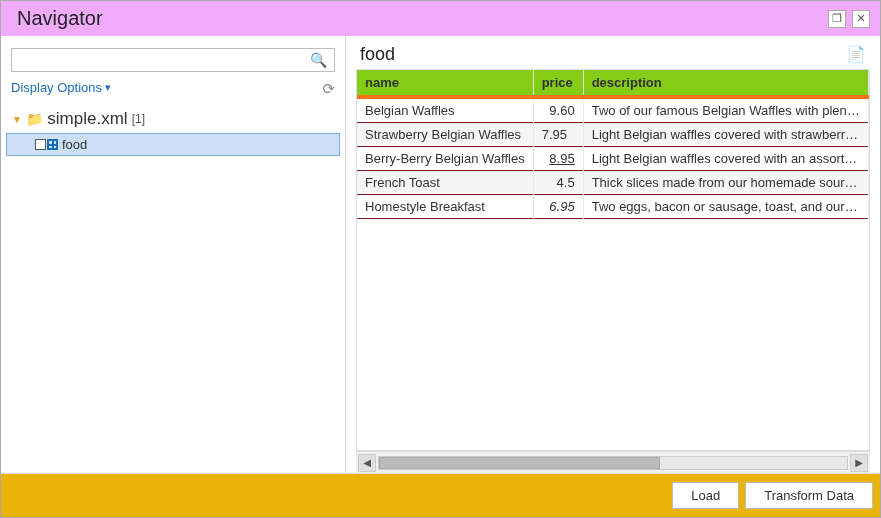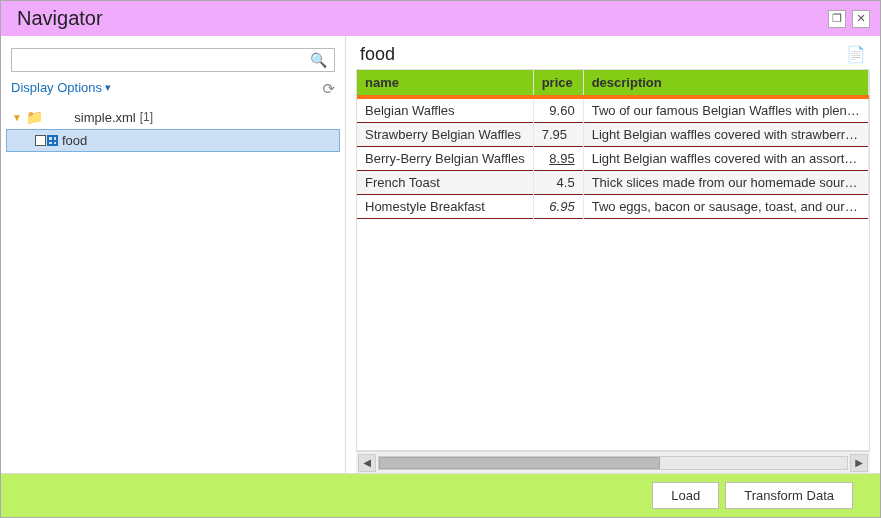--- a/index.html
+++ b/index.html
@@ -120,23 +120,22 @@
     }
     .tree-arrow {
       font-size: 10px;
       color: #e8a020;
     }
     .folder-icon {
       font-size: 14px;
       color: #e8a020;
     }
     .tree-label {
-      font-size: 13px;
-      color: #333;
-      margin-left: 27px;
+      font-size: 17px;
+      color: #333;
     }
     .tree-badge {
       font-size: 12px;
       color: #555;
     }
     .tree-child {
       display: flex;
       align-items: center;
       gap: 4px;
       padding: 3px 6px 3px 28px;
@@ -276,22 +275,22 @@
       width: 60%;
       height: 100%;
       background: #bbb;
       border: 1px solid #aaa;
     }
     .bottom-bar {
       display: flex;
       justify-content: flex-end;
       align-items: center;
       gap: 6px;
-      padding: 8px 27px;
-      background: #bef264;
+      padding: 8px 7px;
+      background: #eab308;
       border-top: 1px solid #ddd;
     }
     .btn {
       padding: 5px 18px;
       font-size: 13px;
       border: 1px solid #bbb;
       background: #f5f5f5;
       cursor: pointer;
       color: #333;
     }

